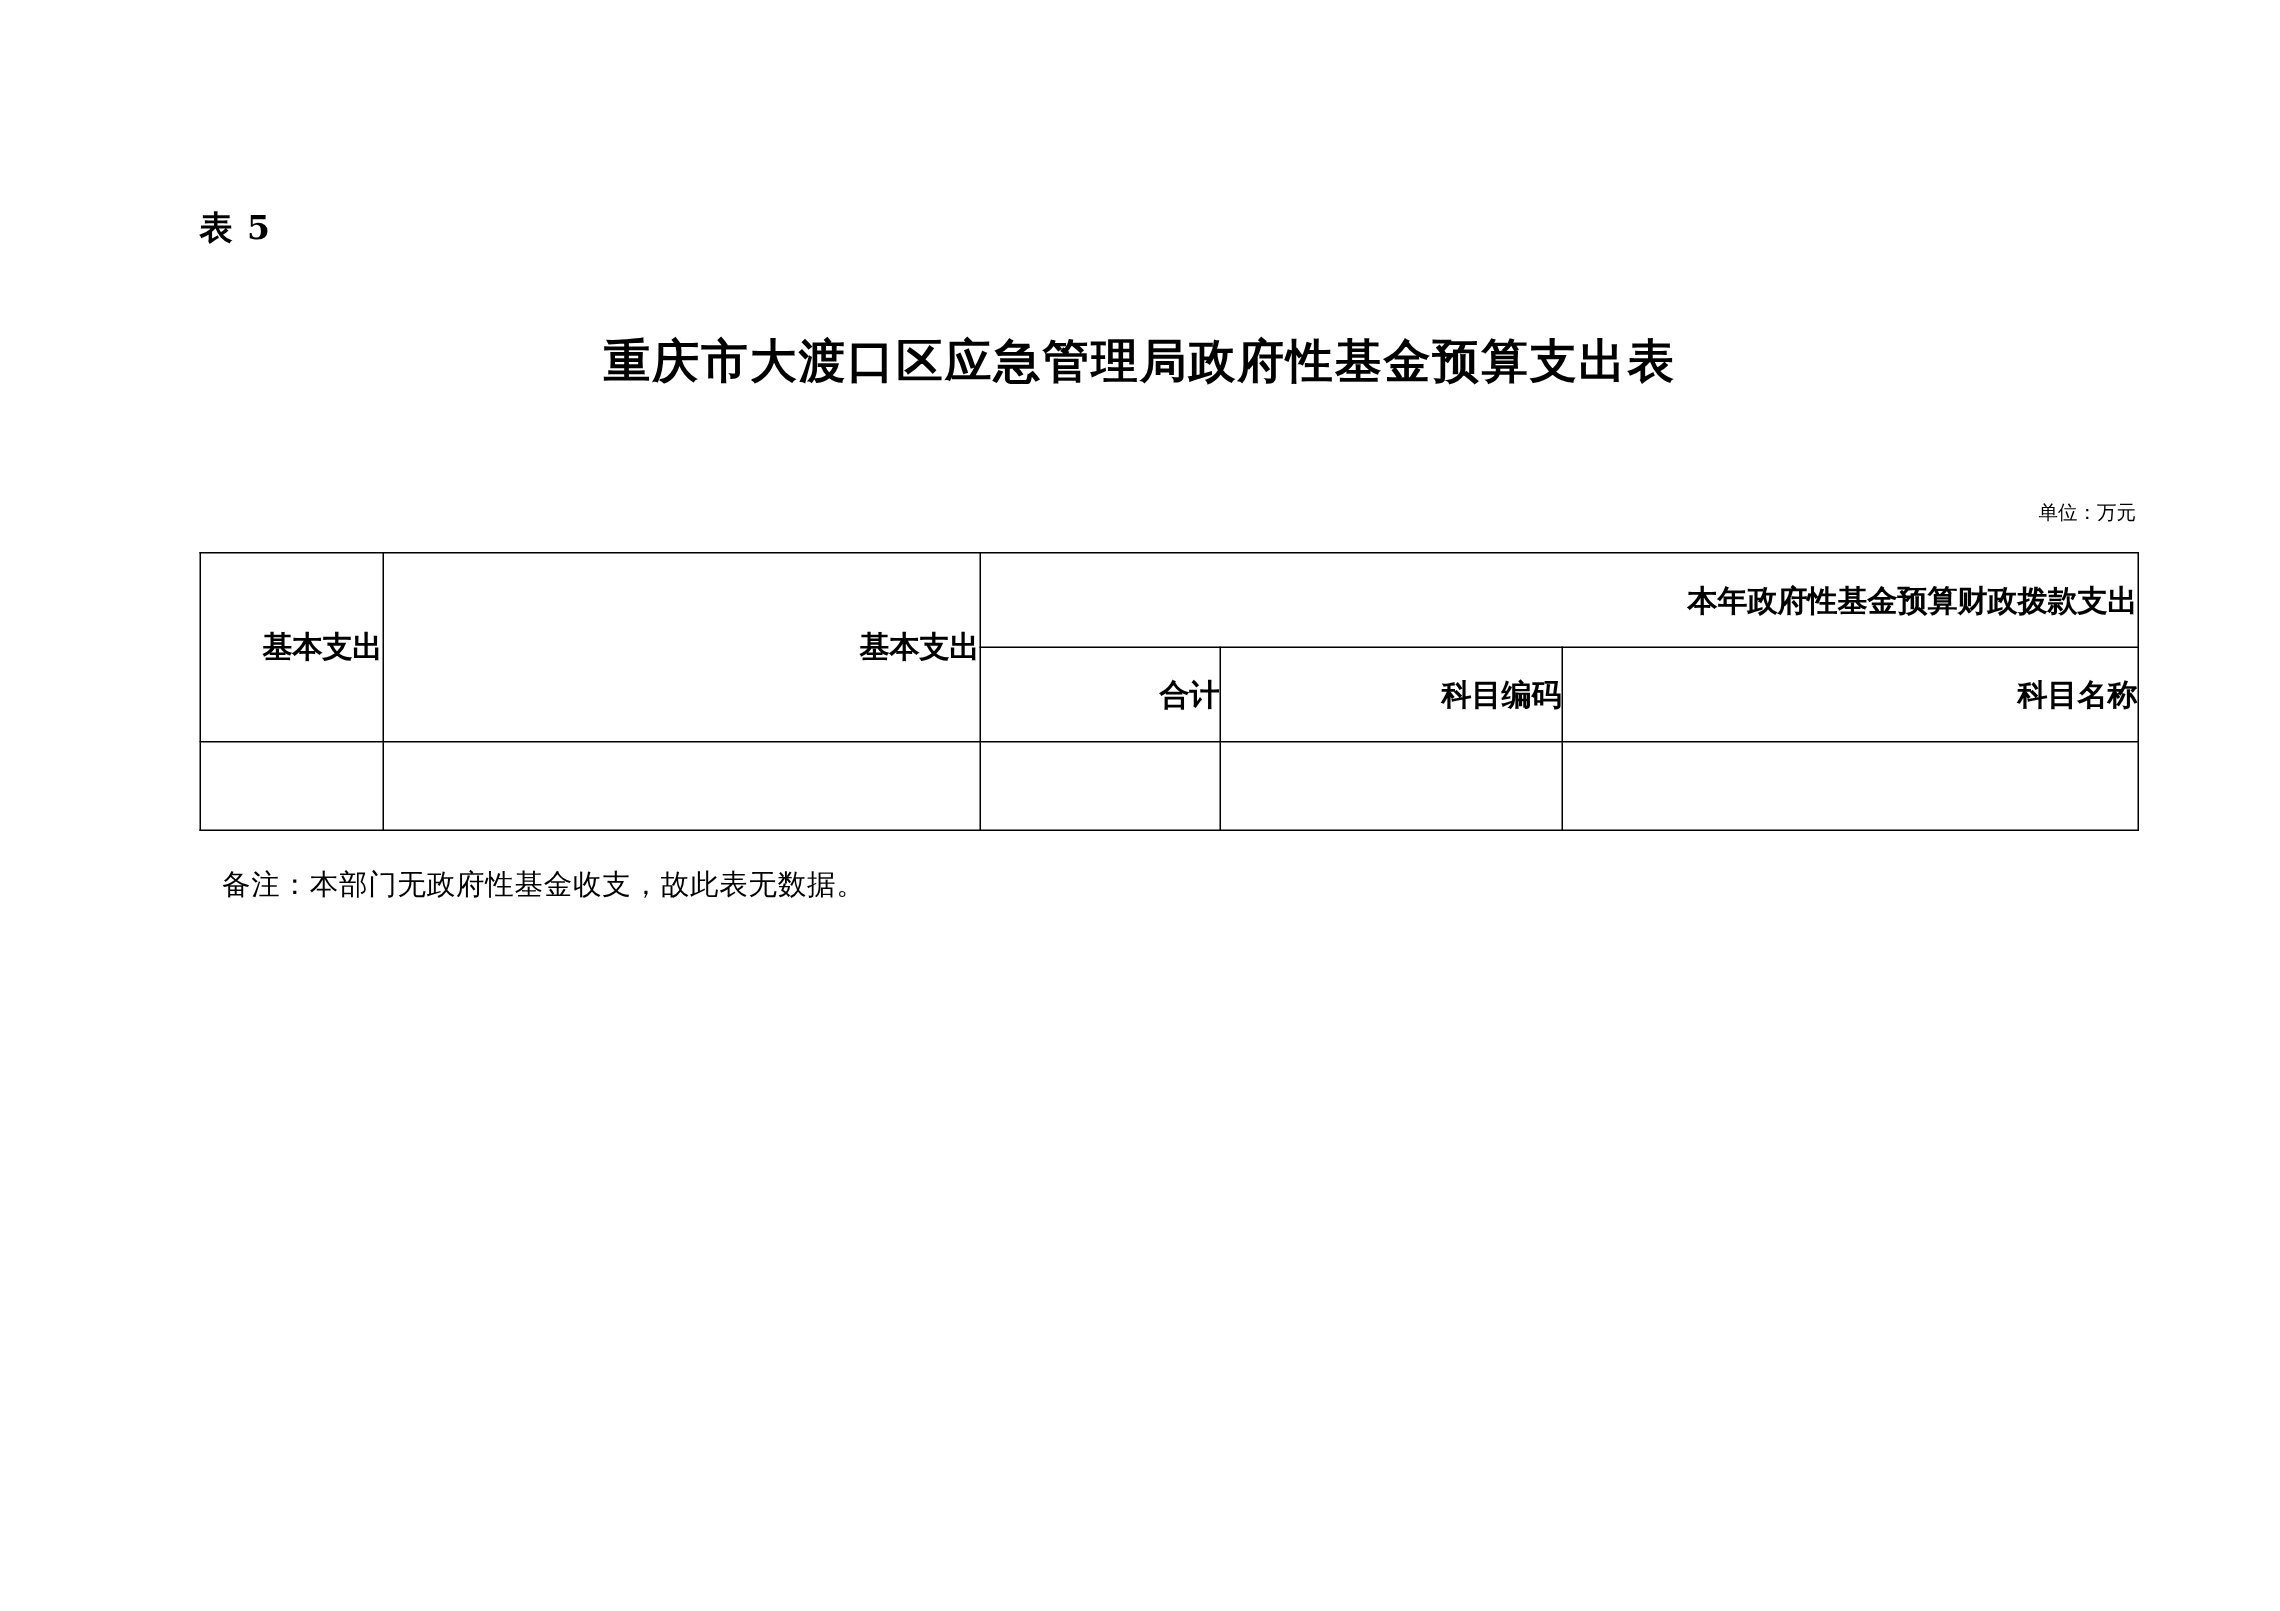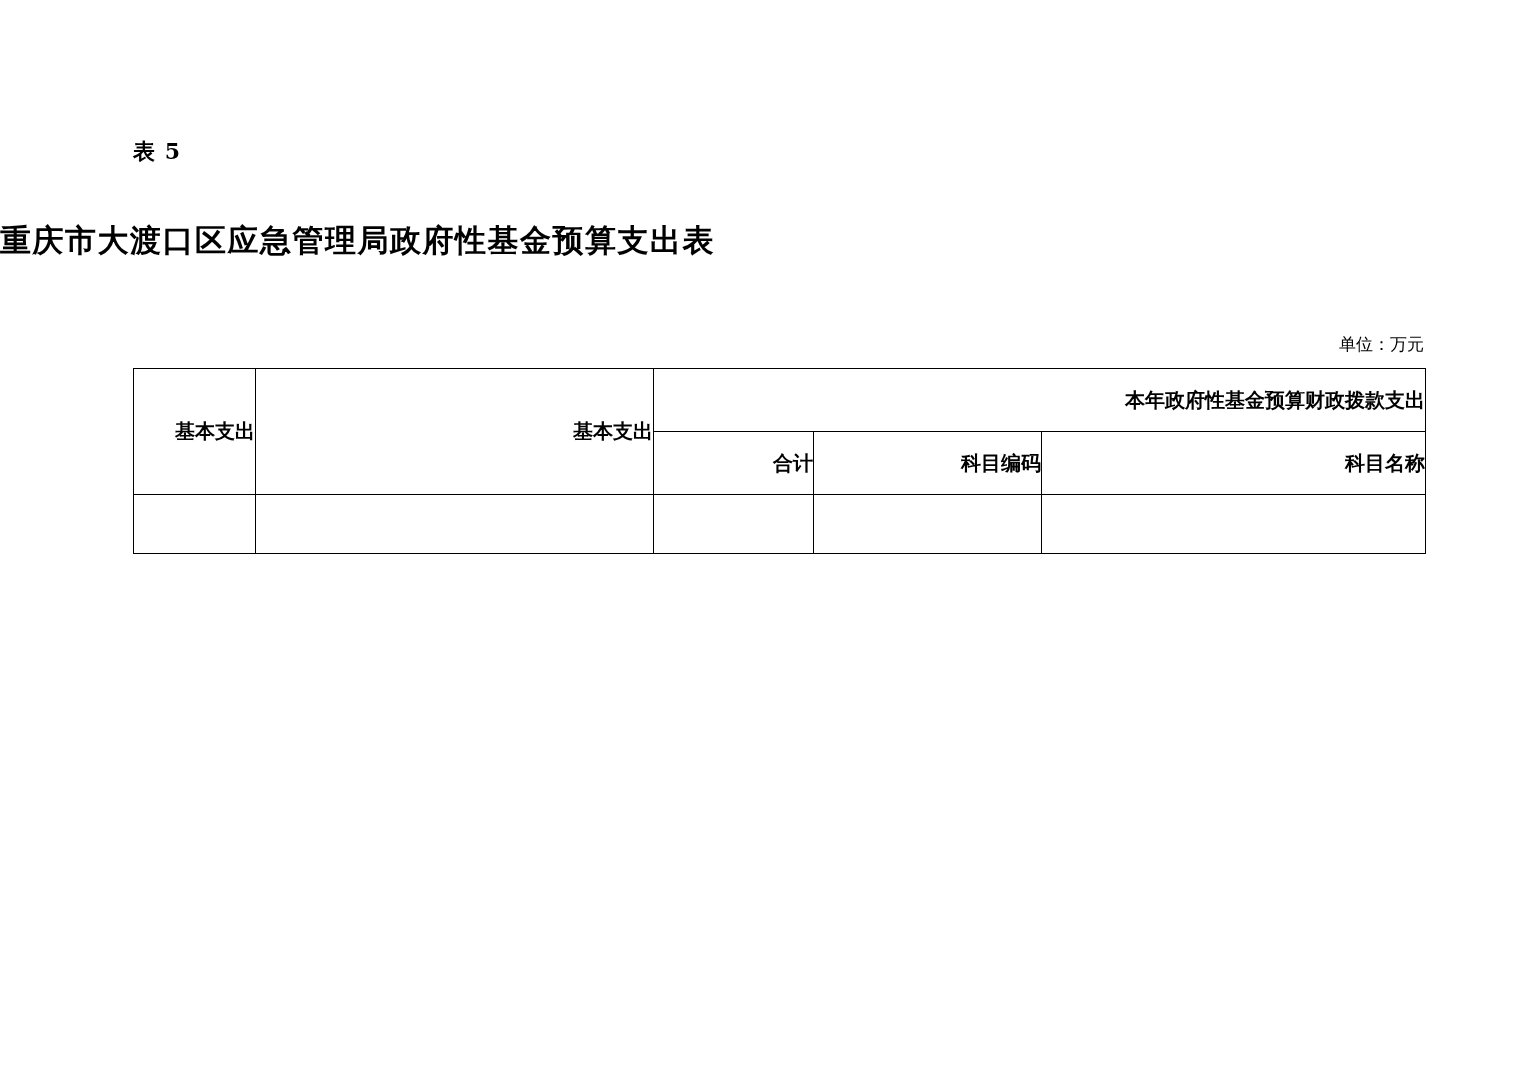--- a/index.html
+++ b/index.html
@@ -27,29 +27,30 @@
     top: 137px;
     font-size: 22px;
     font-weight: bold;
     letter-spacing: 1px;
   }
   .doc-title {
     position: absolute;
     left: 0;
     right: 0;
     top: 220px;
+    text-align: center;
     font-size: 31px;
     font-weight: bold;
     letter-spacing: 1.5px;
   }
   .unit-note {
     position: absolute;
     right: 96px;
     top: 333px;
-    font-size: 17px;
+    font-size: 13px;
   }
   .budget-table {
     position: absolute;
     left: 133px;
     top: 368px;
     width: 1292px;
     border-collapse: collapse;
     table-layout: fixed;
   }
   .budget-table td,
@@ -115,14 +116,15 @@
       <tr class="data-row">
         <td></td>
         <td></td>
         <td></td>
         <td></td>
         <td></td>
       </tr>
     </tbody>
   </table>
 
+  <div class="remark">备注：本部门无政府性基金收支，故此表无数据。</div>
 
 </div>
 
 </body></html>

